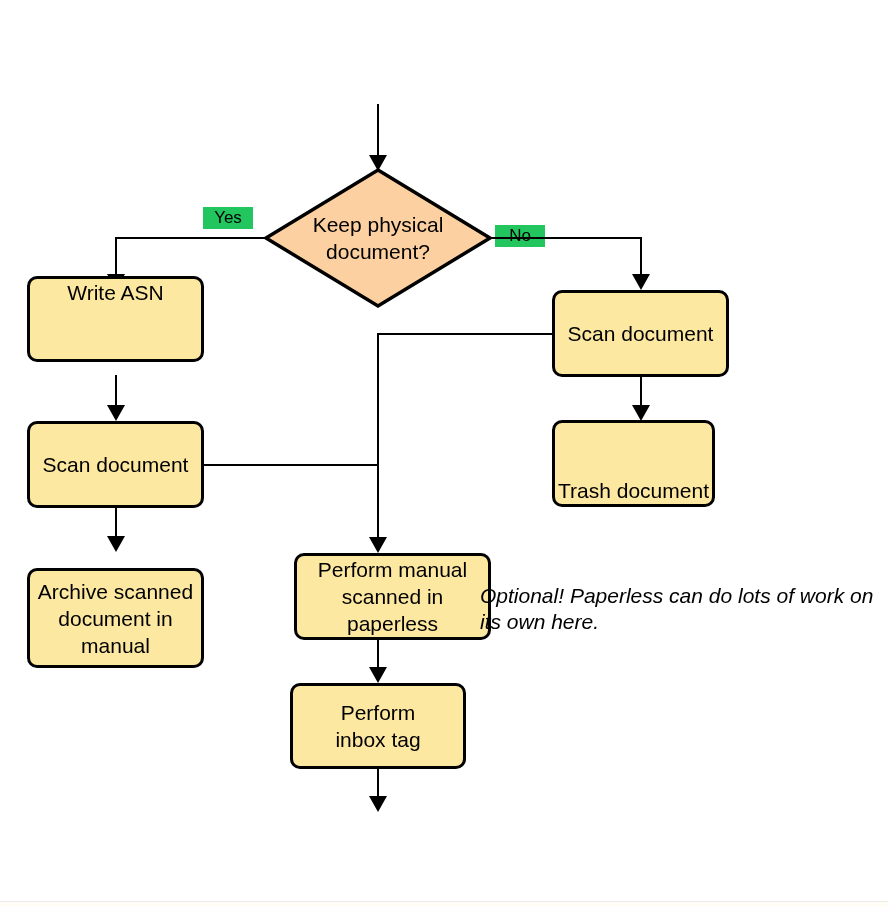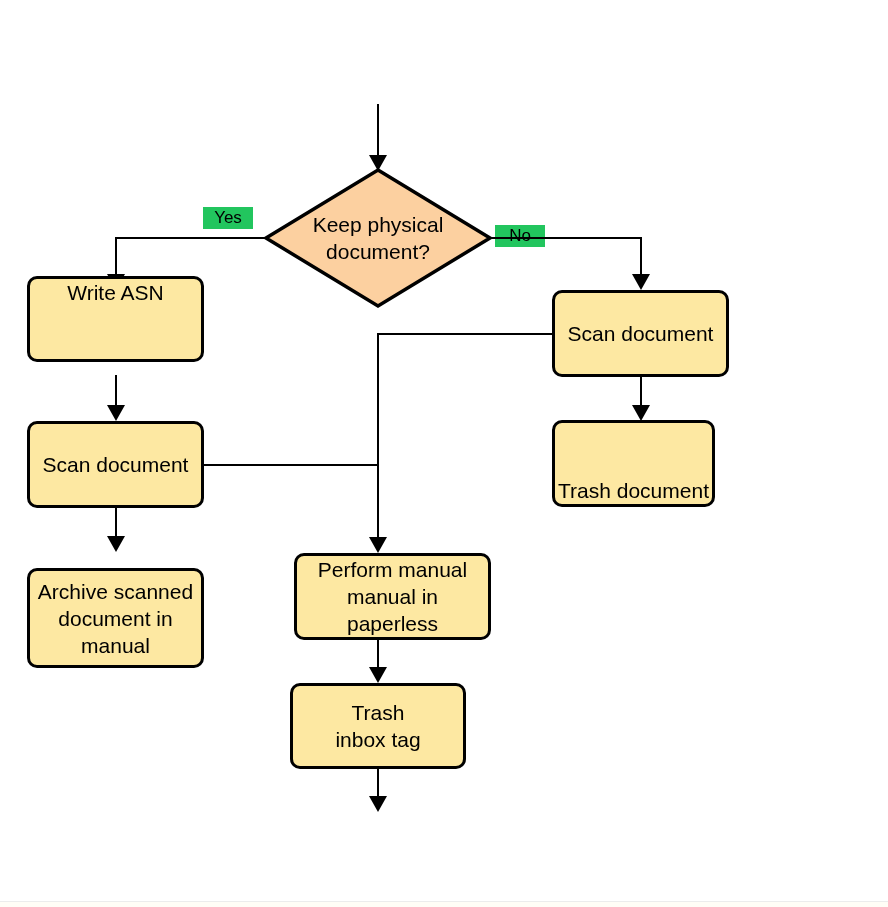--- a/index.html
+++ b/index.html
@@ -125,30 +125,34 @@
     <span class="node-line">Trash document</span>
   </div>
 
   <div class="line" style="left:378px; top:333px; width:174px; height:2px;"></div>
   <div class="line" style="left:204px; top:464px; width:174px; height:2px;"></div>
   <div class="line" style="left:377px; top:333px; width:2px; height:207px;"></div>
   <div class="arrow-down" style="left:369px; top:537px;"></div>
 
   <div class="node process" style="left:294px; top:553px; width:197px; height:87px;align-items:center;">
     <span class="node-line">Perform manual</span>
-    <span class="node-line">manual in</span>
+    <span class="node-line">scanned in</span>
     <span class="node-line">paperless</span>
   </div>
 
+  <div class="annotation">
+    <span class="node-line">Optional! Paperless can do lots of work on</span>
+    <span class="node-line">its own here.</span>
+  </div>
 
   <div class="line" style="left:377px; top:640px; width:2px; height:30px;"></div>
   <div class="arrow-down" style="left:369px; top:667px;"></div>
 
   <div class="node process" style="left:290px; top:683px; width:176px; height:86px;">
-    <span class="node-line">Trash</span>
+    <span class="node-line">Perform</span>
     <span class="node-line">inbox tag</span>
   </div>
 
   <div class="line" style="left:377px; top:769px; width:2px; height:30px;"></div>
   <div class="arrow-down" style="left:369px; top:796px;"></div>
 
 
   <div class="bottom-strip"></div>
 
 </div>

